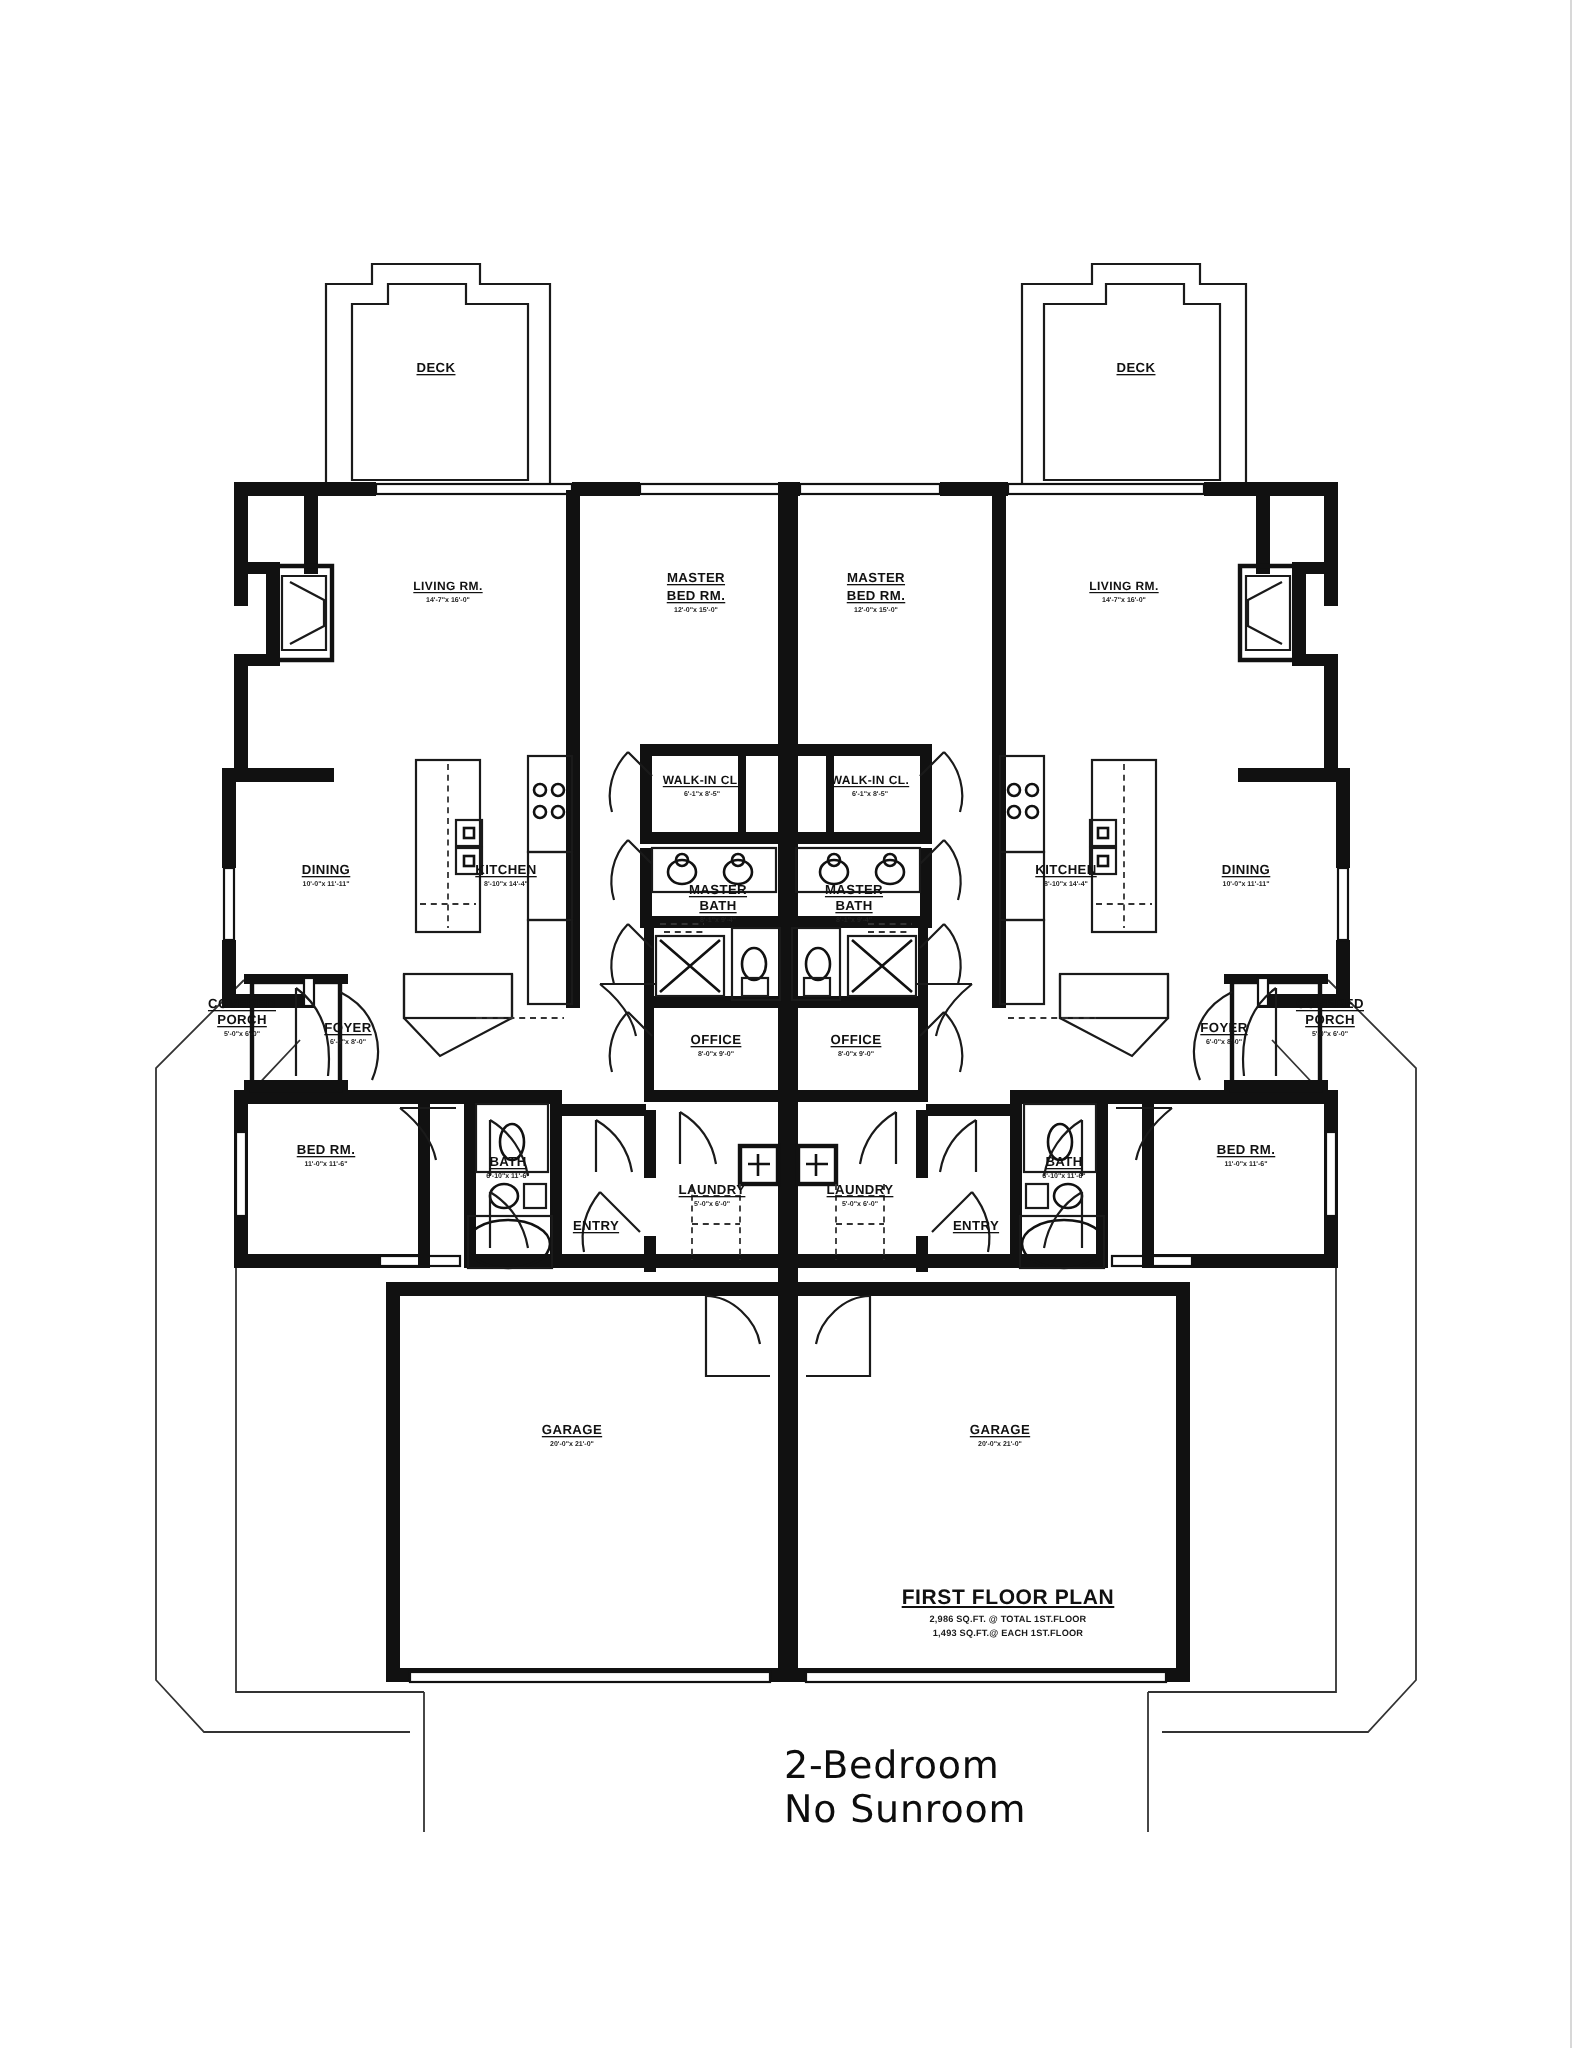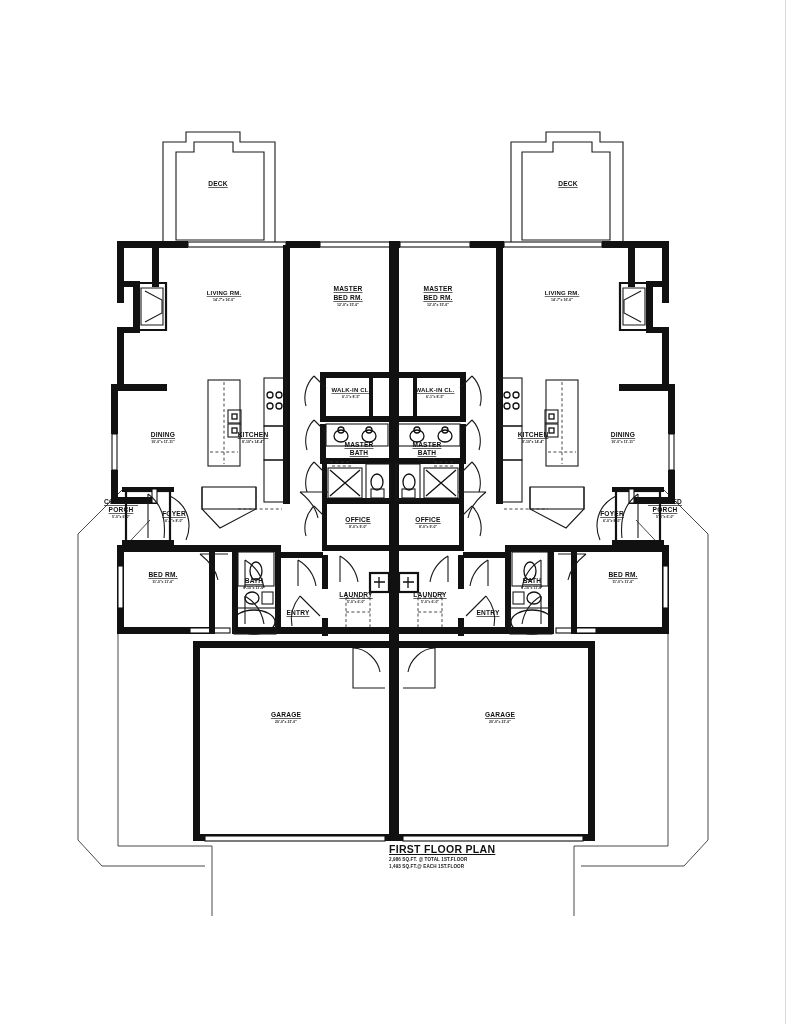--- a/index.html
+++ b/index.html
@@ -33,22 +33,22 @@
     font-weight:bold;
     text-anchor:middle;
     fill:#111;
   }
   .rname{font-size:6.6px;letter-spacing:.2px;}
   .rname.sm{font-size:6.0px;}
   .rdim{font-size:3.5px;font-weight:bold;fill:#222;}
 
   
   #titleblock{
-    position:absolute;left:389px;top:843px;width:230px;
-    text-align:left;
+    position:absolute;left:389px;top:793px;width:230px;
+    text-align:center;
   }
   .tb-title{
     font-family:"Liberation Sans", sans-serif;
     font-size:10.5px;font-weight:bold;letter-spacing:.3px;
     text-decoration:underline;color:#111;margin:0 0 2px 0;
     white-space:nowrap;
   }
   .tb-sub{
     font-family:"Liberation Sans", sans-serif;
     font-size:4.6px;font-weight:bold;letter-spacing:.1px;
@@ -518,13 +518,17 @@
       </g>
 
   </svg>
 
   <div id="titleblock">
     <div class="tb-title">FIRST FLOOR PLAN</div>
     <div class="tb-sub">2,986 SQ.FT. @ TOTAL 1ST.FLOOR</div>
     <div class="tb-sub">1,493 SQ.FT.@ EACH 1ST.FLOOR</div>
   </div>
 
+  <div id="handnote">
+    <div>2-Bedroom</div>
+    <div>No Sunroom</div>
+  </div>
 </div>
 
 </body></html>

